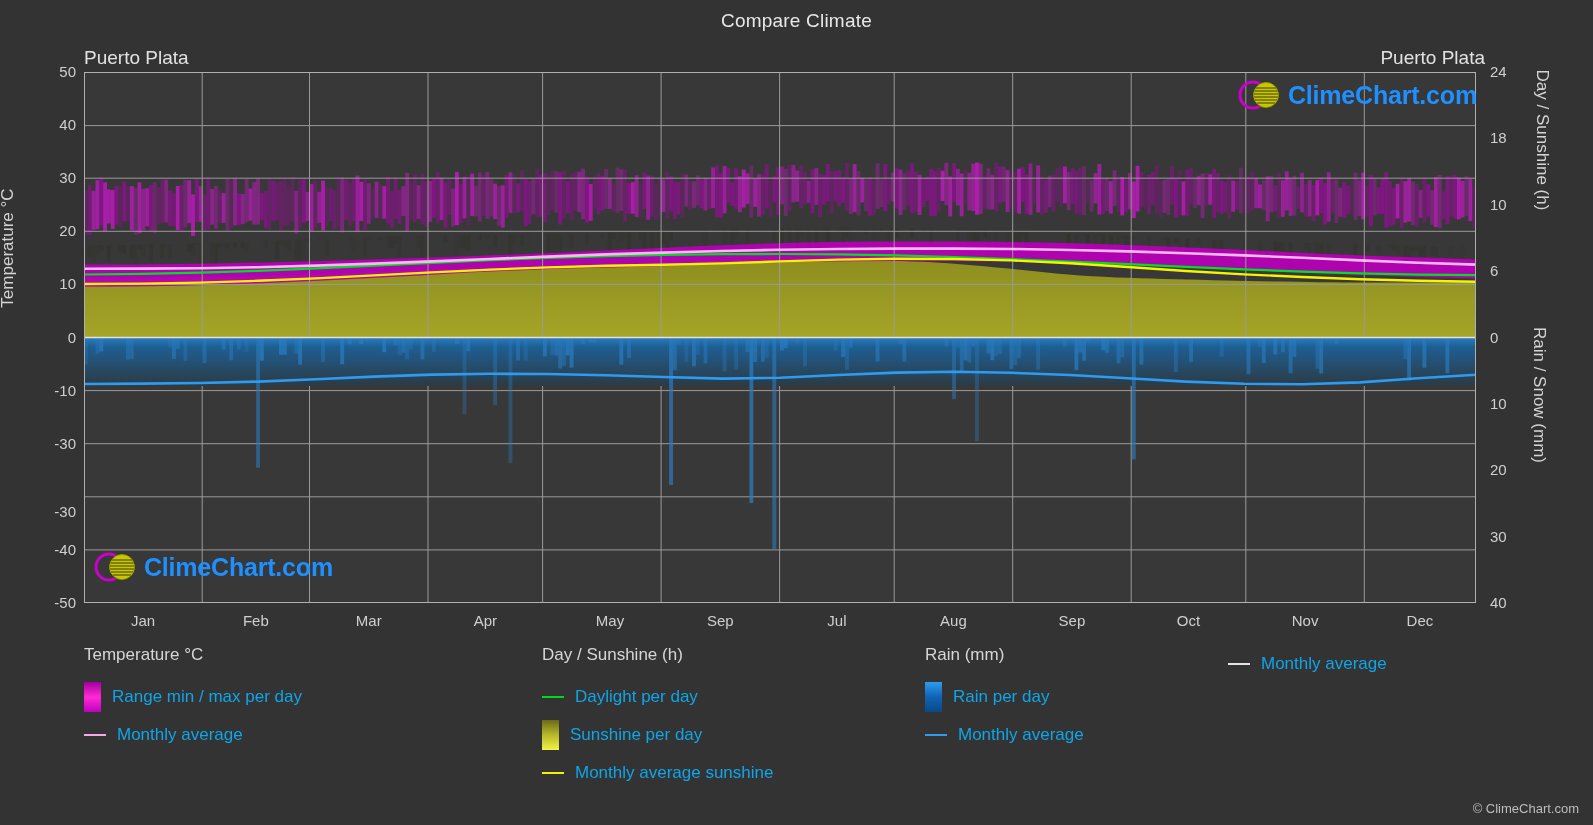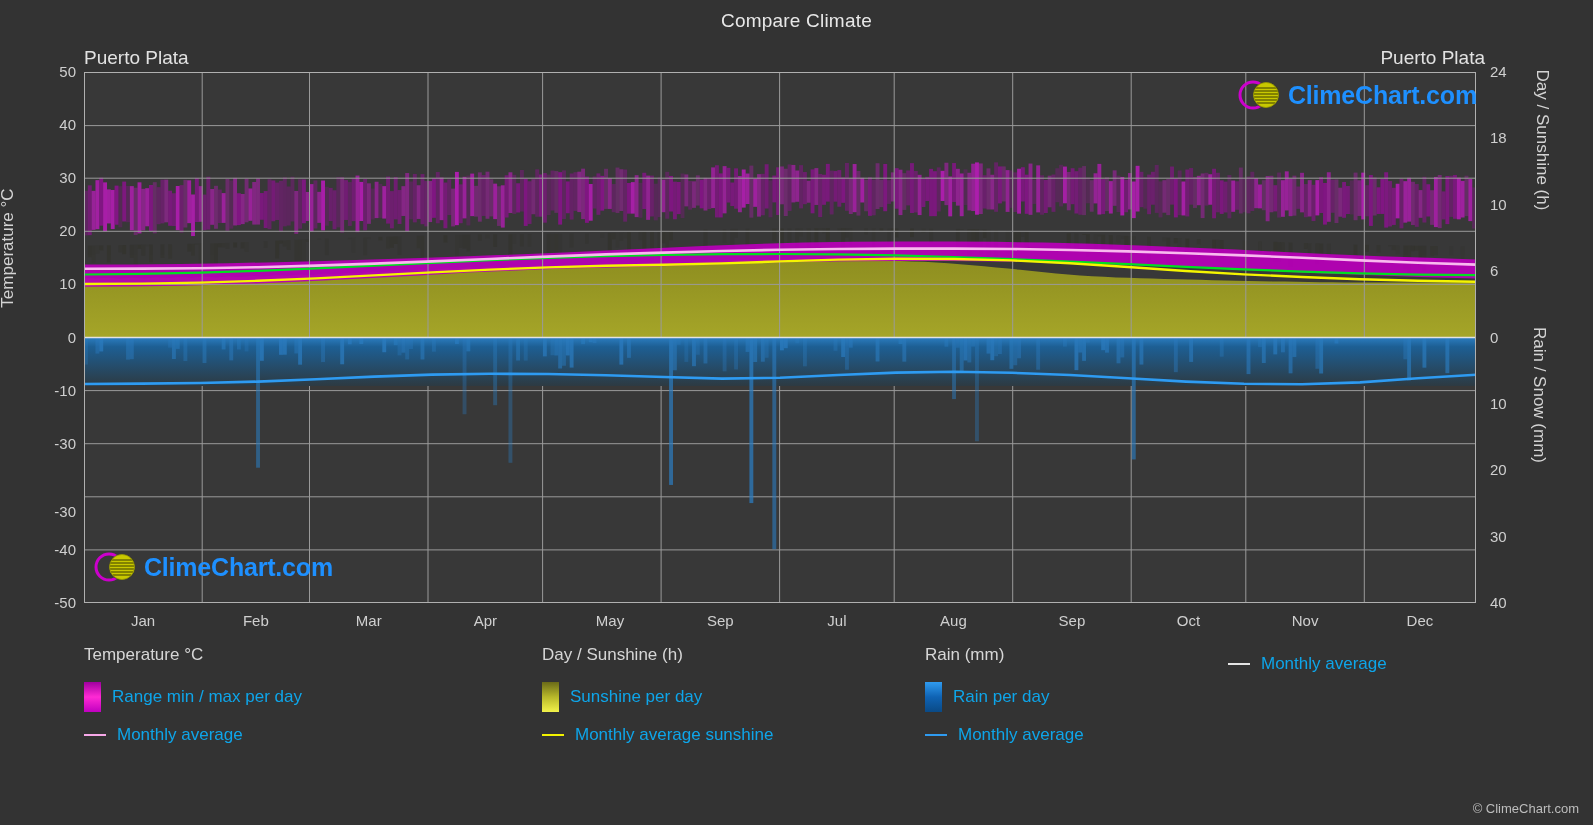--- a/index.html
+++ b/index.html
@@ -1078,20 +1078,24 @@
     </div>
     <div class="legend-row">
       <span class="swatch-line sw-temp-avg"></span>
       <span class="legend-label">Monthly average</span>
     </div>
   </div>
 
   <div class="legend-group" id="legend-group-daysun">
     <div class="legend-heading">Day / Sunshine (h)</div>
     <div class="legend-row">
+      <span class="swatch-line sw-daylight"></span>
+      <span class="legend-label">Daylight per day</span>
+    </div>
+    <div class="legend-row">
       <span class="swatch-box sw-sunshine"></span>
       <span class="legend-label">Sunshine per day</span>
     </div>
     <div class="legend-row">
       <span class="swatch-line sw-sunavg"></span>
       <span class="legend-label">Monthly average sunshine</span>
     </div>
   </div>
 
   <div class="legend-group" id="legend-group-rain">

